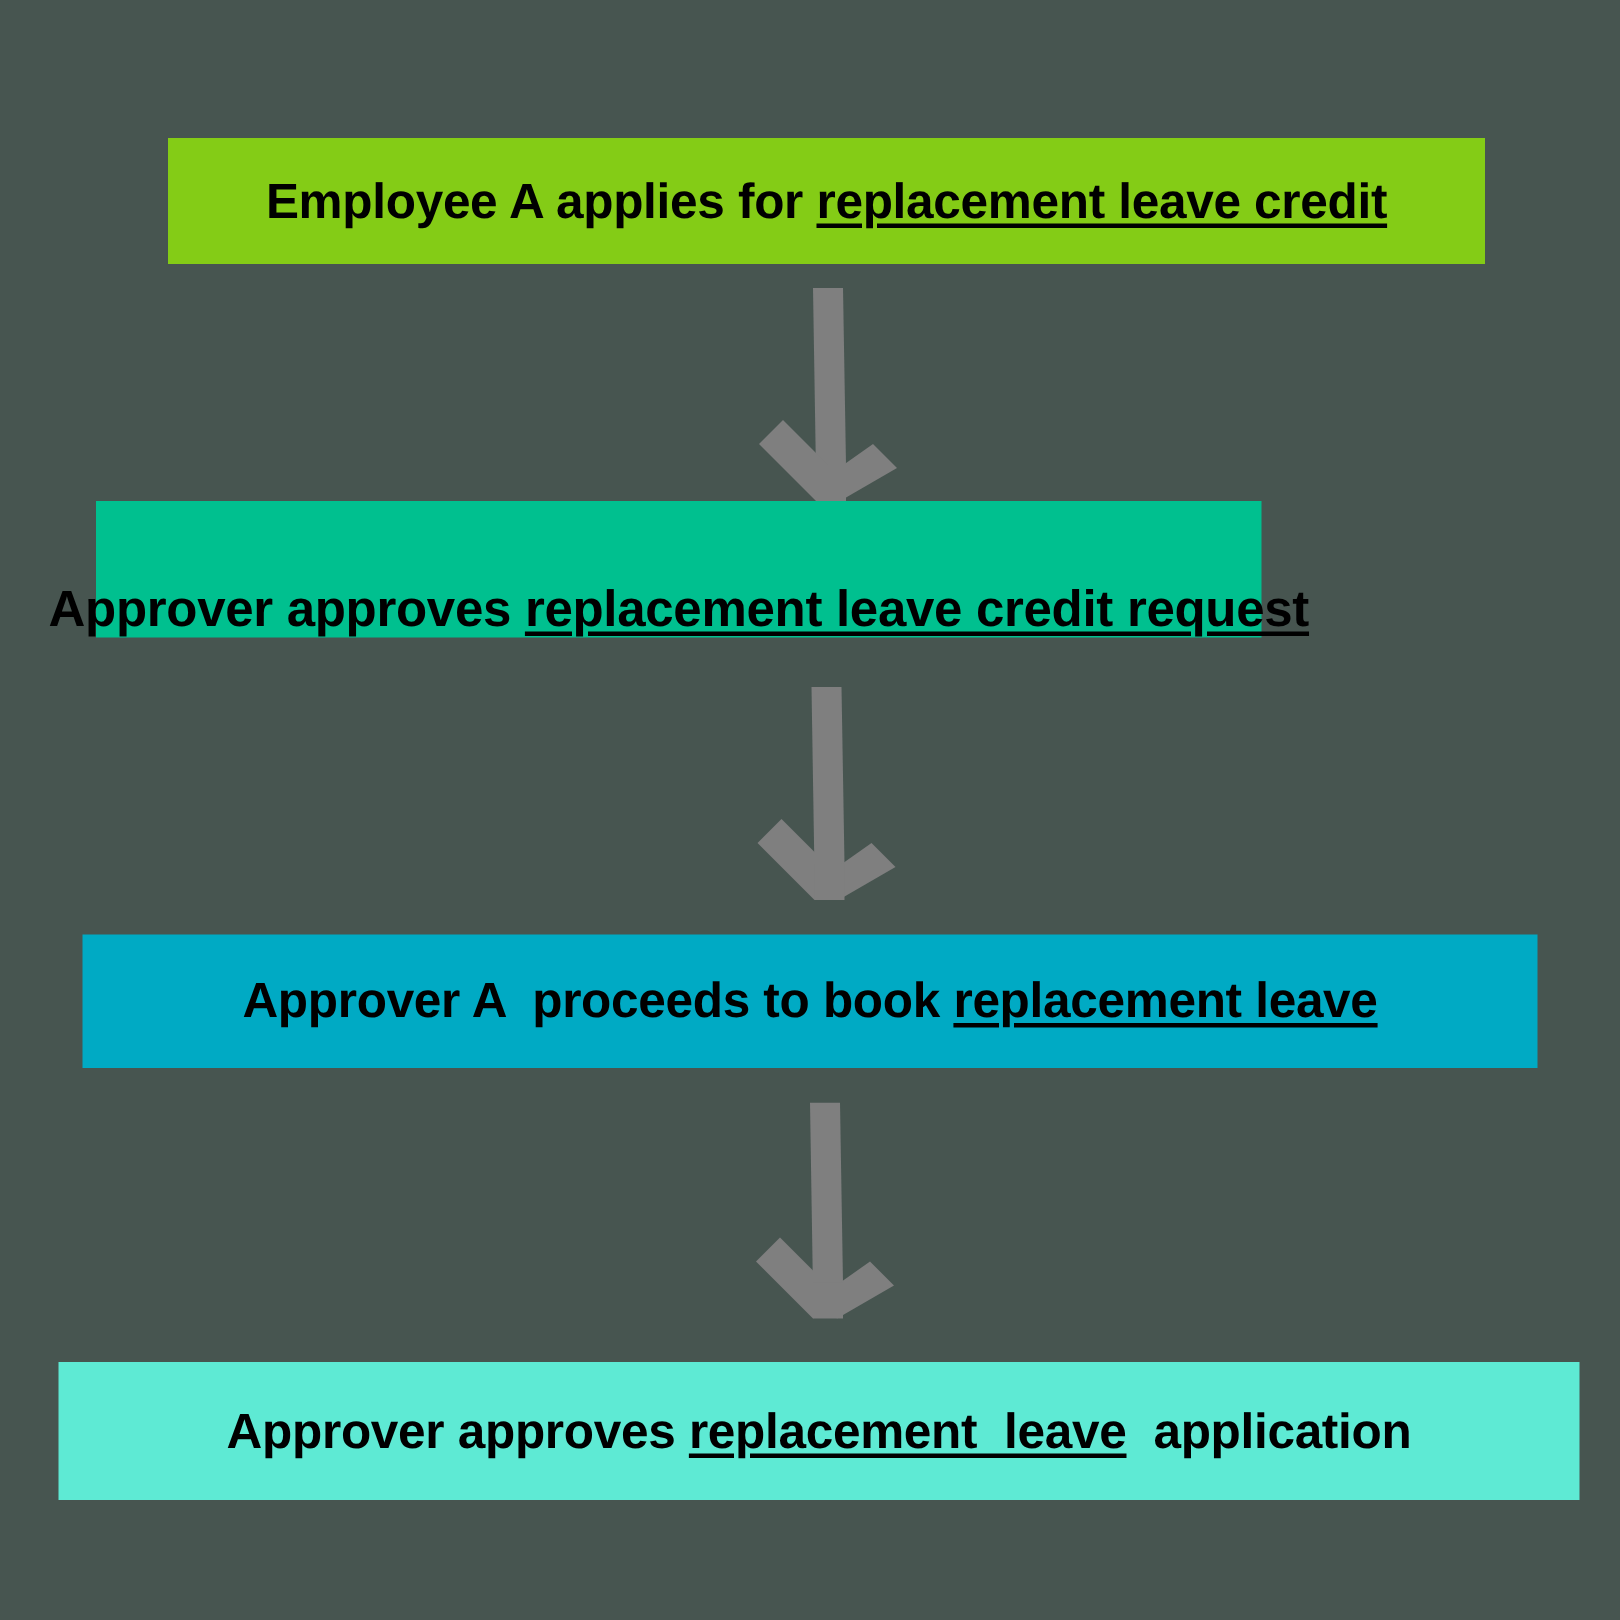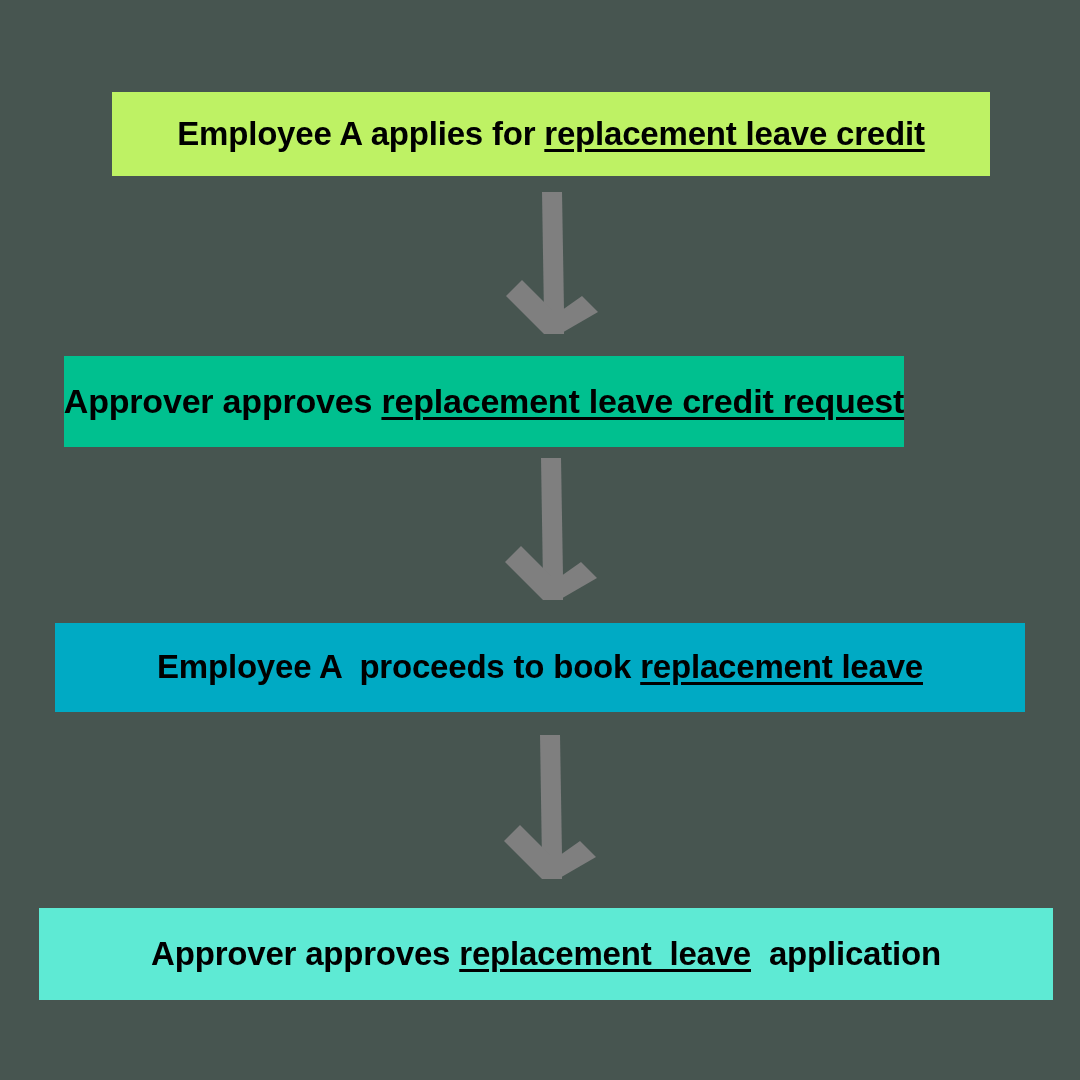--- a/index.html
+++ b/index.html
@@ -41,21 +41,21 @@
   }
 
   .flow-box .box-text .uline {
     text-decoration: underline;
     text-decoration-thickness: 3px;
     text-underline-offset: 4px;
   }
 
   
   #box-1 { left: 112px; top: 92px;  width: 878px;  height: 84px; background: #00C08F; }
-  #box-2 { left: 64px;  top: 356px; width: 840px;  height: 91px; background: #00C08F; }
+  #box-2 { left: 64px;  top: 334px; width: 777px;  height: 91px; background: #00C08F; align-items: flex-end; }
   #box-3 { left: 55px;  top: 623px; width: 970px;  height: 89px; background: #00AAC4; }
   #box-4 { left: 39px;  top: 908px; width: 1014px; height: 92px; background: #00AAC4; }
 
   #box-1 .box-text { font-size: 33px; }
   #box-2 .box-text { font-size: 34px; }
   #box-3 .box-text { font-size: 33px; }
   #box-4 .box-text { font-size: 33px; }
 
   
   .flow-arrow {
@@ -67,21 +67,21 @@
 
   #arrow-1 { left: 490px; top: 192px; width: 120px; height: 148px; }
   #arrow-2 { left: 489px; top: 458px; width: 120px; height: 148px; }
   #arrow-3 { left: 488px; top: 735px; width: 120px; height: 150px; }
 </style>
 </head>
 <body style="background: rgb(71, 85, 80);">
 
 <div id="canvas">
 
-  <div class="flow-box" id="box-1" style="background: #bef264;">
+  <div class="flow-box" id="box-1" style="background: #84cc16;">
     <div class="box-text" style="color: rgb(0, 0, 0);"><span>Employee A applies for </span><span class="uline">replacement leave credit</span><span></span></div>
   </div>
 
   <div class="flow-arrow" id="arrow-1">
     <svg viewBox="0 0 120 148" xmlns="http://www.w3.org/2000/svg" aria-hidden="true">
       <g fill="#7F7F7F">
 
         <polygon points="52,0 72,0 74,118 54,124"></polygon>
 
         <polygon points="16,104 32,88 70,126 54,142"></polygon>
@@ -102,21 +102,21 @@
       <g fill="#7F7F7F">
         <polygon points="52,0 72,0 74,118 54,124"></polygon>
         <polygon points="16,104 32,88 70,126 54,142"></polygon>
         <polygon points="92,104 108,120 70,142 58,128"></polygon>
         <polygon points="54,118 74,118 74,142 54,142"></polygon>
       </g>
     </svg>
   </div>
 
   <div class="flow-box" id="box-3" style="background: rgb(0, 170, 196);">
-    <div class="box-text" style="color: rgb(0, 0, 0);"><span>Employee A  proceeds to book </span><span class="uline">replacement leave</span><span></span></div>
+    <div class="box-text" style="color: rgb(0, 0, 0);"><span>Approver A  proceeds to book </span><span class="uline">replacement leave</span><span></span></div>
   </div>
 
   <div class="flow-arrow" id="arrow-3">
     <svg viewBox="0 0 120 150" xmlns="http://www.w3.org/2000/svg" aria-hidden="true">
       <g fill="#7F7F7F">
         <polygon points="52,0 72,0 74,120 54,126"></polygon>
         <polygon points="16,106 32,90 70,128 54,144"></polygon>
         <polygon points="92,106 108,122 70,144 58,130"></polygon>
         <polygon points="54,120 74,120 74,144 54,144"></polygon>
       </g>

